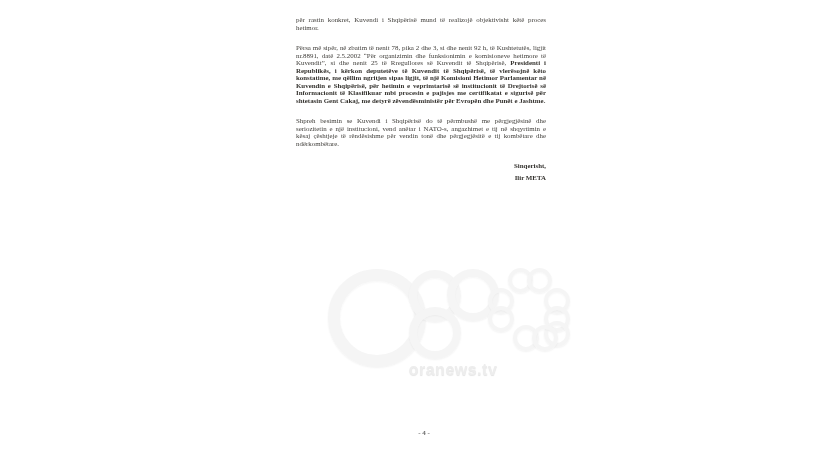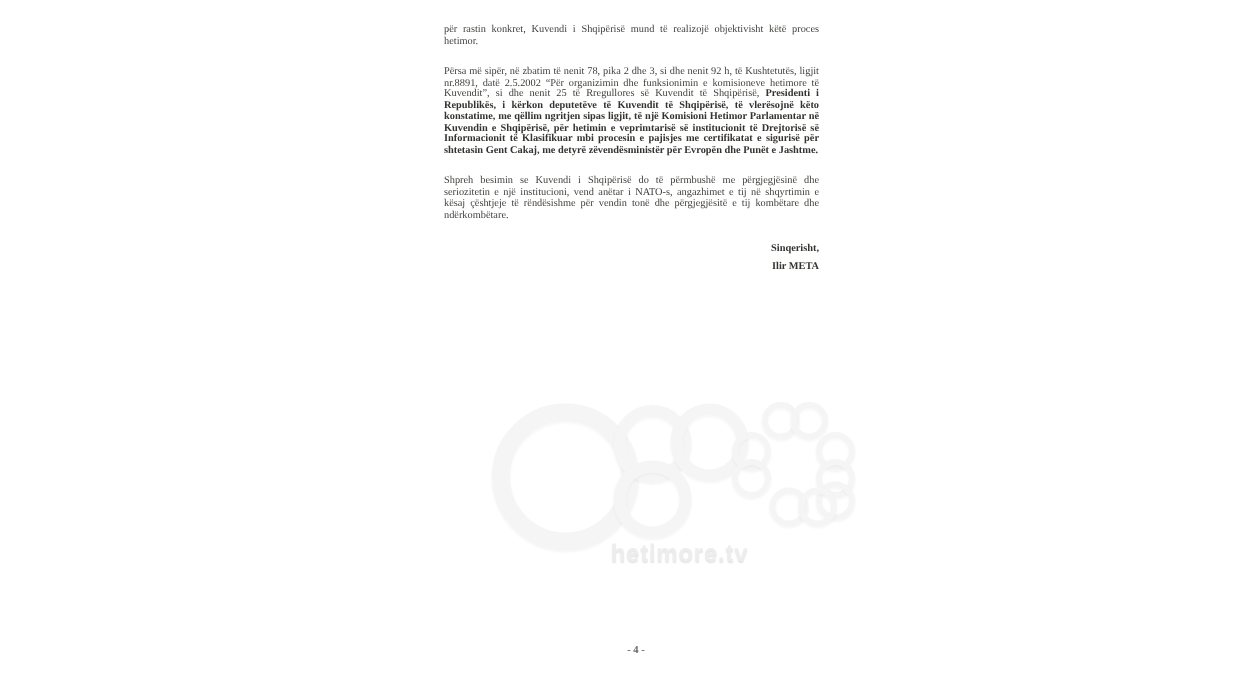--- a/index.html
+++ b/index.html
@@ -82,21 +82,21 @@
     <div class="ring" style="left:409px; top:307px; width:36px; height:36px; border-width:8px;"></div>
     <div class="ring" style="left:508px; top:268px; width:17px; height:17px; border-width:4px;"></div>
     <div class="ring" style="left:527px; top:268px; width:17px; height:17px; border-width:4px;"></div>
     <div class="ring" style="left:488px; top:288px; width:18px; height:18px; border-width:4px;"></div>
     <div class="ring" style="left:488px; top:306px; width:18px; height:18px; border-width:4px;"></div>
     <div class="ring" style="left:544px; top:288px; width:18px; height:18px; border-width:4px;"></div>
     <div class="ring" style="left:544px; top:306px; width:18px; height:18px; border-width:4px;"></div>
     <div class="ring" style="left:544px; top:321px; width:18px; height:18px; border-width:4px;"></div>
     <div class="ring" style="left:513px; top:325px; width:18px; height:18px; border-width:4px;"></div>
     <div class="ring" style="left:532px; top:325px; width:18px; height:18px; border-width:4px;"></div>
-    <div class="wm-text">hetimore.tv</div>
+    <div class="wm-text">oranews.tv</div>
   </div>
 
   <div class="doc-column">
     <p>për rastin konkret, Kuvendi i Shqipërisë mund të realizojë objektivisht këtë proces hetimor.</p>
 
     <p><span>Përsa më sipër, në zbatim të nenit 78, pika 2 dhe 3, si dhe nenit 92 h, të Kushtetutës, ligjit nr.8891, datë 2.5.2002 “Për organizimin dhe funksionimin e komisioneve hetimore të Kuvendit”, si dhe nenit 25 të Rregullores së Kuvendit të Shqipërisë, </span><strong>Presidenti i Republikës, i kërkon deputetëve të Kuvendit të Shqipërisë, të vlerësojnë këto konstatime, me qëllim ngritjen sipas ligjit, të një Komisioni Hetimor Parlamentar në Kuvendin e Shqipërisë, për hetimin e veprimtarisë së institucionit të Drejtorisë së Informacionit të Klasifikuar mbi procesin e pajisjes me certifikatat e sigurisë për shtetasin Gent Cakaj, me detyrë zëvendësministër për Evropën dhe Punët e Jashtme.</strong></p>
 
     <p>Shpreh besimin se Kuvendi i Shqipërisë do të përmbushë me përgjegjësinë dhe seriozitetin e një institucioni, vend anëtar i NATO-s, angazhimet e tij në shqyrtimin e kësaj çështjeje të rëndësishme për vendin tonë dhe përgjegjësitë e tij kombëtare dhe ndërkombëtare.</p>
 
     <div class="signature">

